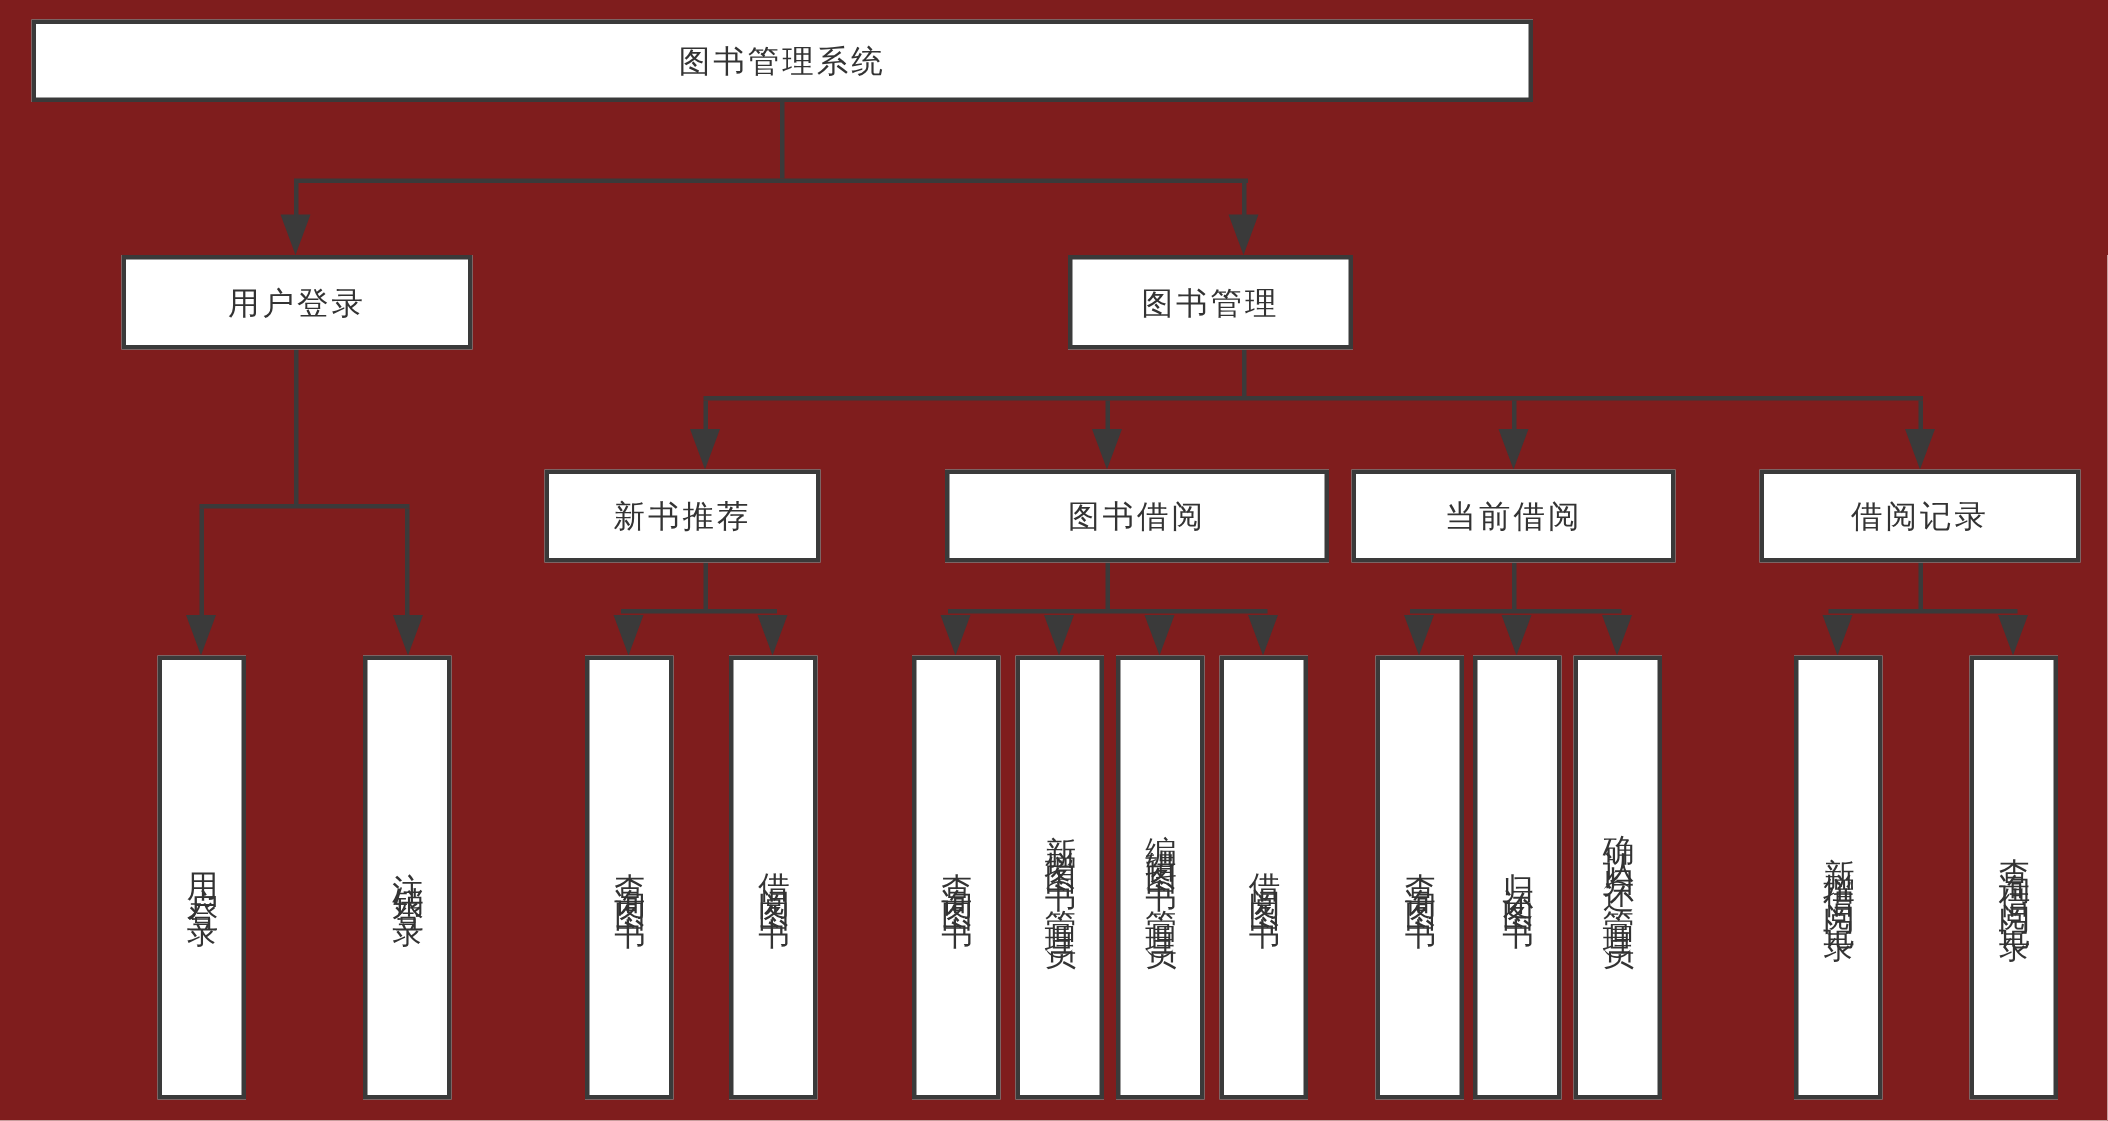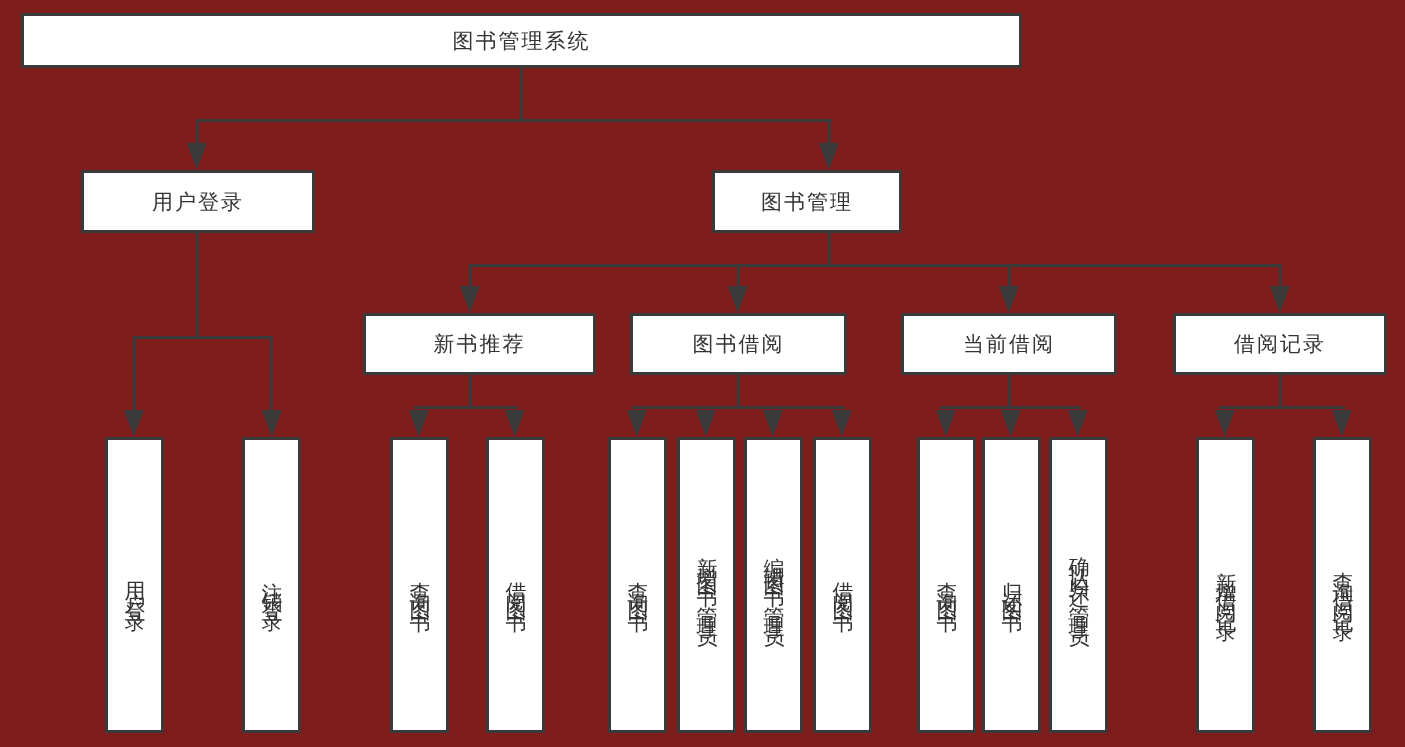--- a/index.html
+++ b/index.html
@@ -84,24 +84,24 @@
     <span class="label">图书管理系统</span>
   </div>
 
   <div class="node" style="left:81px;top:170px;width:234px;height:63px;">
     <span class="label">用户登录</span>
   </div>
   <div class="node" style="left:712px;top:170px;width:190px;height:63px;">
     <span class="label">图书管理</span>
   </div>
 
-  <div class="node" style="left:363px;top:313px;width:233px;height:62px;">
+  <div class="node" style="left:363px;top:313px;width:184px;height:62px;">
     <span class="label">新书推荐</span>
   </div>
-  <div class="node" style="left:630px;top:313px;width:217px;height:62px;">
+  <div class="node" style="left:630px;top:313px;width:256px;height:62px;">
     <span class="label">图书借阅</span>
   </div>
   <div class="node" style="left:1173px;top:313px;width:214px;height:62px;">
     <span class="label">借阅记录</span>
   </div>
   <div class="node" style="left:901px;top:313px;width:216px;height:62px;">
     <span class="label">当前借阅</span>
   </div>
 
   <div class="node" style="left:105px;top:437px;width:59px;height:296px;">

